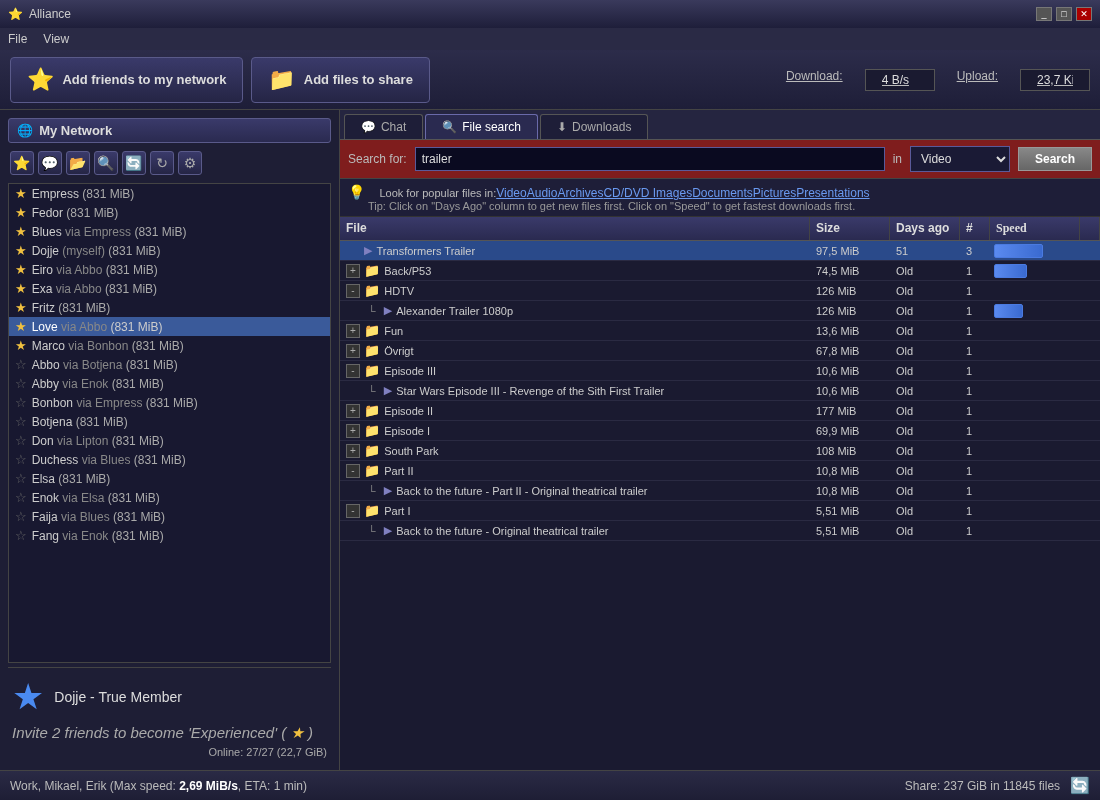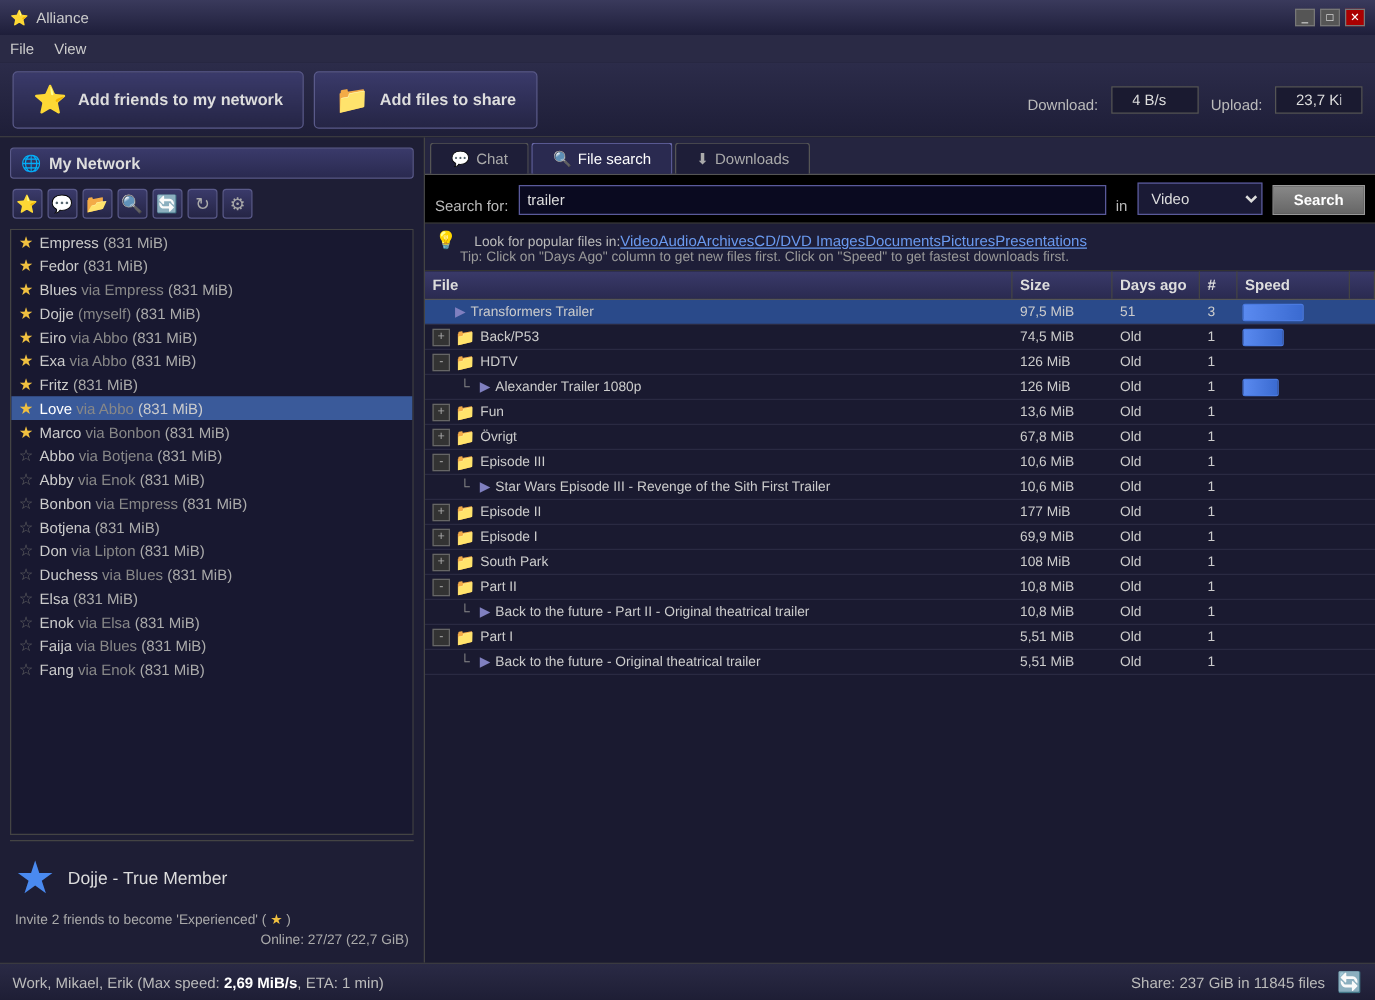--- a/index.html
+++ b/index.html
@@ -81,24 +81,25 @@
       font-size: 13px;
       font-weight: bold;
       height: 46px;
     }
     .toolbar-btn-icon {
       font-size: 22px;
     }
     #speed-section {
       margin-left: auto;
       display: flex;
-      align-items: flex-end;
-      gap: 10px;
+      align-items: flex-start;
+      gap: 22px;
       color: #bbb;
       font-size: 12px;
+      text-decoration: underline;
     }
     .speed-input {
       background: #1a1a30;
       border: 1px solid #555;
       color: #ddd;
       padding: 3px 16px;
       width: 70px;
       font-size: 12px;
     }
     
@@ -182,23 +183,24 @@
     }
     #user-star {
       font-size: 36px;
       color: #4a8af0;
     }
     #user-name {
       font-size: 14px;
       color: #ddd;
     }
     #invite-text {
-      font-size: 11px;
+      font-size: 15px;
       color: #aaa;
       margin-bottom: 4px;
+      font-style: italic;
     }
     #online-text {
       font-size: 11px;
       color: #aaa;
       text-align: right;
     }
     
     #right-panel {
       flex: 1;
       background: #1a1a30;
@@ -225,24 +227,24 @@
       align-items: center;
       gap: 5px;
     }
     .tab.active {
       background: #2a2a50;
       color: #fff;
       border-color: #6a6aaa;
     }
     #search-bar {
       display: flex;
-      align-items: flex-end;
+      align-items: center;
       padding: 6px 8px;
       gap: 8px;
-      background: #000000;
+      background: #7f1d1d;
       border-bottom: 1px solid #444;
     }
     #search-label {
       color: #bbb;
       font-size: 12px;
     }
     #search-input {
       flex: 1;
       background: #0a0a20;
       border: 1px solid #5a5a9a;
@@ -595,21 +597,21 @@
         <div id="tip-text" style="margin-left:20px;">Tip: Click on "Days Ago" column to get new files first. Click on "Speed" to get fastest downloads first.</div>
       </div>
     </div>
 
     <div id="file-table-container">
       <div id="file-table-header">
         <div class="th">File</div>
         <div class="th" style="cursor:pointer;">Size</div>
         <div class="th" style="cursor:pointer;">Days ago</div>
         <div class="th">#</div>
-        <div class="th" style="cursor:pointer;">Speed</div>
+        <div class="th" style="cursor:pointer;font-family:Liberation Serif, serif;">Speed</div>
         <div class="th" style="width:20px;"></div>
       </div>
       <div id="file-table-body">
 
         <div class="file-row selected">
           <div class="fc fc-name">
             <span style="width:14px; display:inline-block;"></span>
             <span class="file-icon">▶</span>
             <span>Transformers Trailer</span>
           </div>

